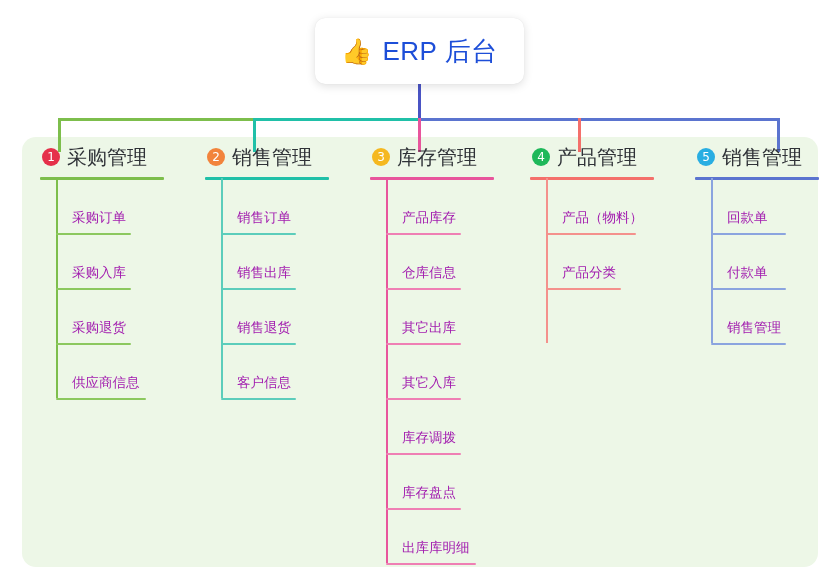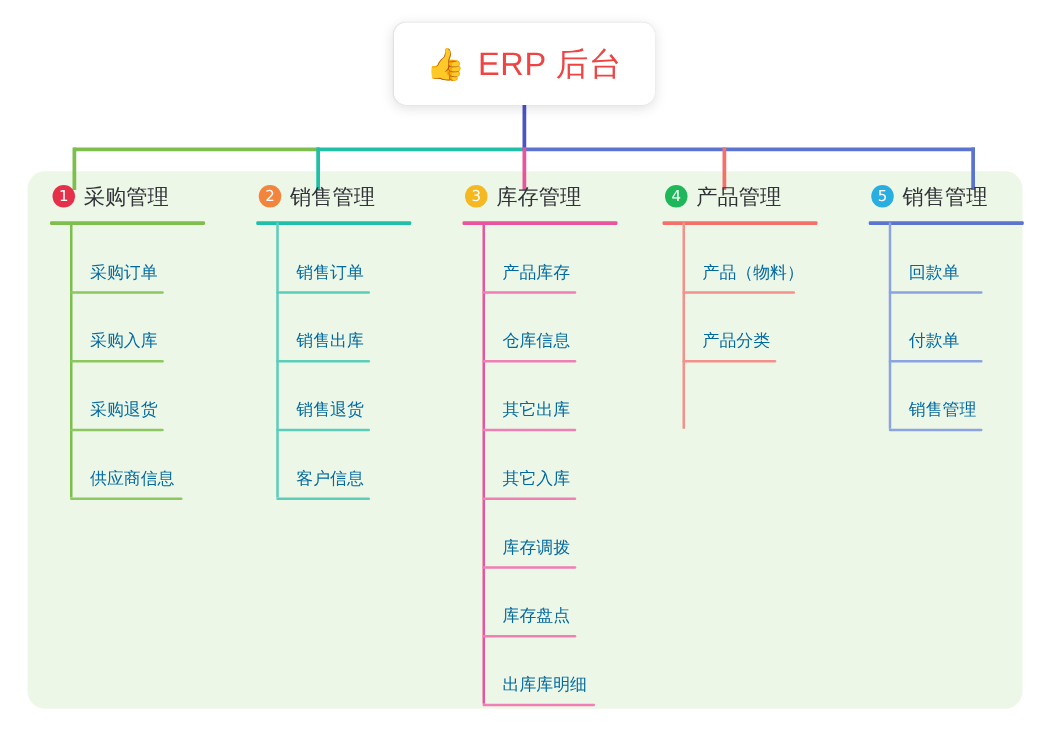--- a/index.html
+++ b/index.html
@@ -32,21 +32,21 @@
     gap: 10px;
     z-index: 5;
   }
   #root-emoji {
     font-size: 25px;
     line-height: 1;
     font-family: "DejaVu Sans", sans-serif;
   }
   #root-title {
     font-size: 26px;
-    color: #ef4444;
+    color: #1d4ed8;
     letter-spacing: 0.5px;
     white-space: nowrap;
   }
 
   
   #panel {
     position: absolute;
     left: 22px; top: 137px;
     width: 796px; height: 430px;
     background: #edf7e7;
@@ -88,21 +88,21 @@
     width: 18px; height: 18px;
     border-radius: 50%;
     color: #ffffff;
     font-size: 12px;
     line-height: 18px;
     text-align: center;
     font-family: "DejaVu Sans", sans-serif;
     flex: 0 0 auto;
   }
   .col-title {
-    font-size: 17px;
+    font-size: 20px;
     color: #2f3237;
     white-space: nowrap;
     font-family: Liberation Mono, monospace;
   }
   .head-rule {
     position: absolute;
     left: 18px;
     top: 40px;
     height: 3px;
     width: 124px;
@@ -122,21 +122,21 @@
   }
   .leaf {
     position: relative;
     height: 55px;
   }
   .leaf-label {
     position: absolute;
     left: 50px;
     bottom: 8px;
     font-size: 13.5px;
-    color: #0369a1;
+    color: #a21caf;
     white-space: nowrap;
   }
   .leaf-rule {
     position: absolute;
     left: 34px;
     bottom: 0;
     height: 2px;
     width: 75px;
     border-radius: 1px;
   }

